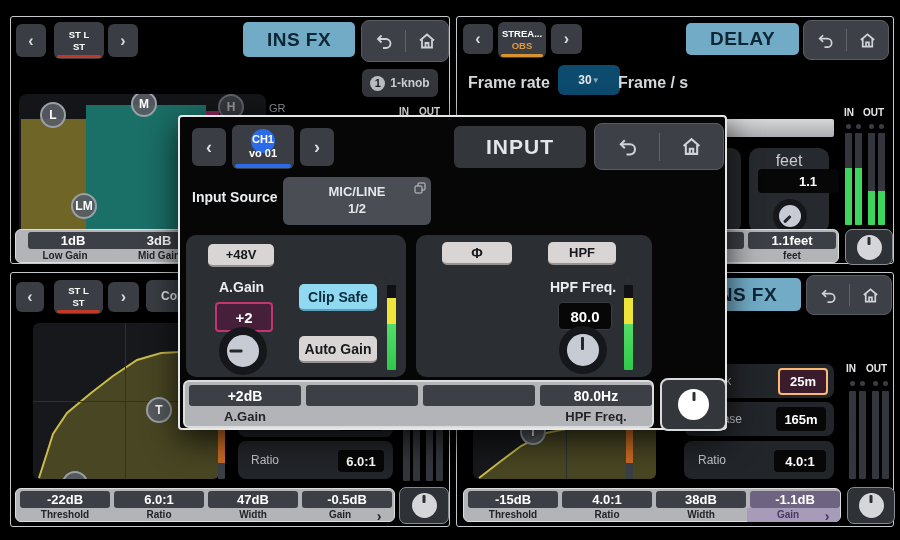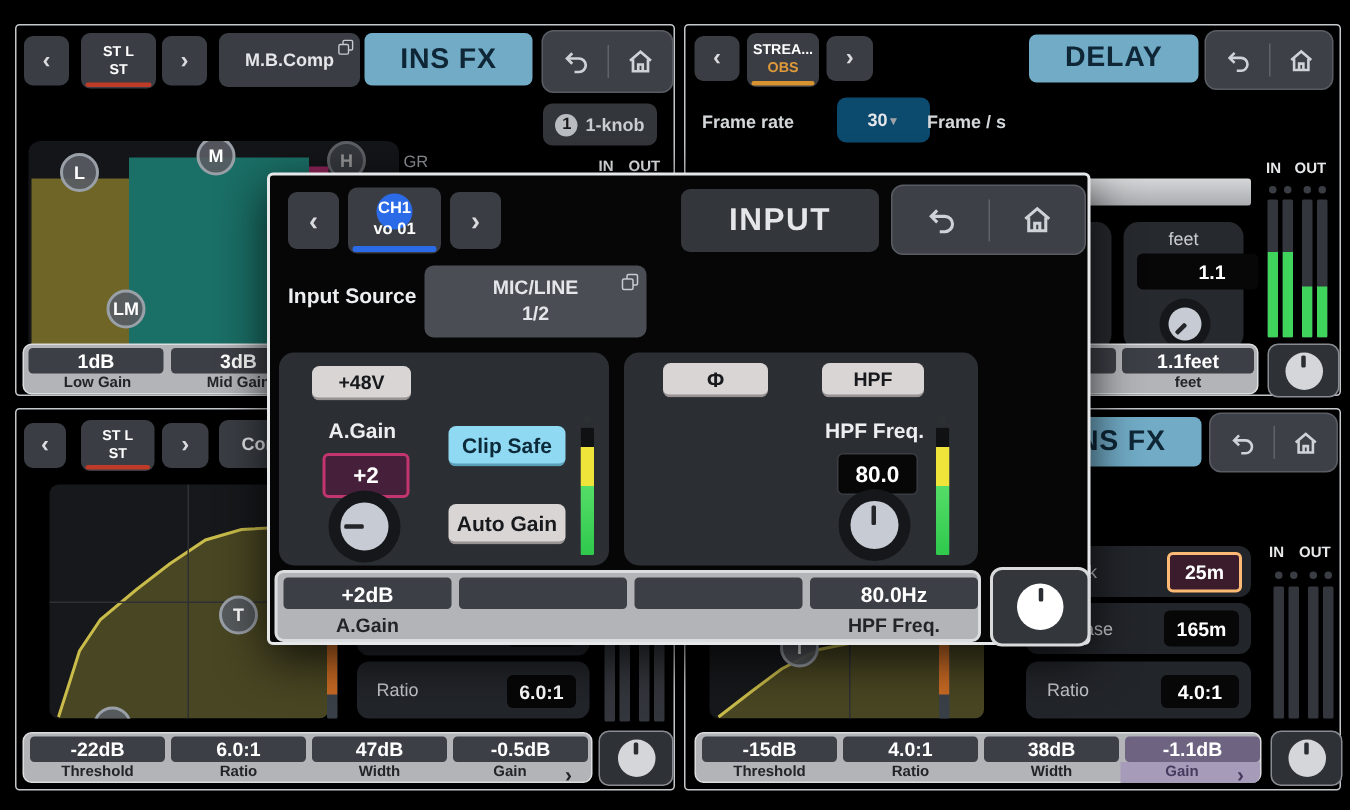--- a/index.html
+++ b/index.html
@@ -34,47 +34,40 @@
   .cmark{position:absolute;width:26px;height:26px;border-radius:50%;background:rgba(88,92,99,.92);border:2px solid #9aa0a8;color:#fff;font-weight:bold;font-size:12px;display:flex;align-items:center;justify-content:center;box-sizing:border-box;}
   .band{position:absolute;}
   .litebtn{position:absolute;background:#d9d5d5;border-bottom:2px solid #989292;border-radius:5px;color:#17191c;font-weight:bold;font-size:13px;display:flex;align-items:center;justify-content:center;box-sizing:border-box;}
   .cyanbtn{background:#8fd9f2;border-bottom:2px solid #5c9fb8;color:#0c2a3a;font-size:14px;}
   .knob{position:absolute;border-radius:50%;background:#15171a;display:flex;align-items:center;justify-content:center;}
   .knobface{width:66%;height:66%;border-radius:50%;background:#c6cbd4;position:relative;}
   .pstick{position:absolute;left:50%;top:50%;width:3px;height:11px;margin-left:-1.5px;background:#24262a;transform-origin:50% 0;border-radius:1px;}
   .modal{position:absolute;left:178px;top:115px;width:549px;height:315px;background:#060607;border:2px solid #e6e7e9;border-radius:4px;box-sizing:border-box;z-index:10;box-shadow:0 10px 32px rgba(0,0,0,.75);}
   .card{position:absolute;background:#2b2e33;border-radius:10px;}
   .wlabel{position:absolute;color:#eceef0;font-weight:bold;font-size:13px;white-space:nowrap;}
-  .slabel{position:absolute;color:#c9ccd0;font-size:12px;white-space:nowrap;}
+  .slabel{position:absolute;color:#c9ccd0;font-size:16px;white-space:nowrap;}
   svg{display:block;}
 </style>
 </head>
 <body>
 
 <div class="screen">
 
   <section class="panel" style="left:10px;top:16px;width:440px;height:248px;">
     <div class="btn" style="left:5px;top:7px;width:30px;height:33px;">
         <span class="arrow">‹</span>
       </div>
     <div class="chbtn" style="left:43px;top:5px;width:50px;height:37px;">
       <span class="chtxt">ST L</span>
       <span class="chtxt">ST</span>
       <span class="chline" style="background:#c03a28;"></span>
     </div>
     <div class="btn" style="left:97px;top:7px;width:30px;height:33px;">
         <span class="arrow">›</span>
       </div>
-    <div class="btn" style="left:135px;top:5px;width:94px;height:36px;font-size:12px;">
-      <span>M.B.Comp</span>
-      <svg style="position:absolute;right:4px;top:4px;" width="11" height="11" viewBox="0 0 12 12">
-          <rect x="4" y="1" width="7" height="7" rx="1" fill="none" stroke="#c8cbd0"></rect>
-          <rect x="1" y="4" width="7" height="7" rx="1" fill="#3a3e44" stroke="#c8cbd0"></rect>
-        </svg>
-    </div>
     <div class="chip" style="left:232px;top:5px;width:112px;height:35px;">INS FX</div>
     <div class="sys" style="left:350px;top:3px;width:86px;height:40px;">
       <svg width="22" height="22" viewBox="0 0 22 22" fill="none" stroke="#cfd3d7" stroke-width="1.8">
           <path d="M6 9 h8 a4.5 4.5 0 0 1 0 9 h-3"></path>
           <path d="M9.5 5.5 6 9 l3.5 3.5"></path>
         </svg>
       <div class="sysdiv"></div>
       <svg width="22" height="22" viewBox="0 0 22 22" fill="none" stroke="#cfd3d7" stroke-width="1.8">
           <path d="M4 10.5 L11 4.5 L18 10.5"></path>
           <path d="M6 9.5 V17.5 H16 V9.5"></path>
@@ -93,21 +86,21 @@
       <div class="band" style="left:2px;top:25px;width:65px;height:113px;background:#6e6527;"></div>
       <div class="band" style="left:67px;top:11px;width:120px;height:127px;background:#1a6f66;"></div>
       <div class="band" style="left:187px;top:17px;width:13px;height:121px;background:#8e2459;"></div>
       <div class="cmark" style="left:21px;top:8px;">L</div>
       <div class="cmark" style="left:112px;top:-3px;">M</div>
       <div class="cmark" style="left:199px;top:0px;opacity:.55;">H</div>
       <div class="cmark" style="left:52px;top:99px;">LM</div>
     </div>
 
     <div class="bar" style="left:4px;top:212px;width:380px;height:34px;">
-      <div class="cell" style="left:3px;top:2px;width:90px;">1dB</div>
+      <div class="cell" style="left:12px;top:2px;width:90px;">1dB</div>
       <div class="cell" style="left:98px;top:2px;width:90px;">3dB</div>
       <div class="cell" style="left:192px;top:2px;width:90px;"></div>
       <div class="cell" style="left:286px;top:2px;width:90px;"></div>
       <div class="blabel" style="left:4px;top:20px;width:90px;">Low Gain</div>
       <div class="blabel" style="left:98px;top:20px;width:90px;">Mid Gain</div>
     </div>
     <div class="knobbtn" style="left:388px;top:212px;width:48px;height:34px;">
         <div class="knobicon">
           <div class="notch"></div>
         </div>

